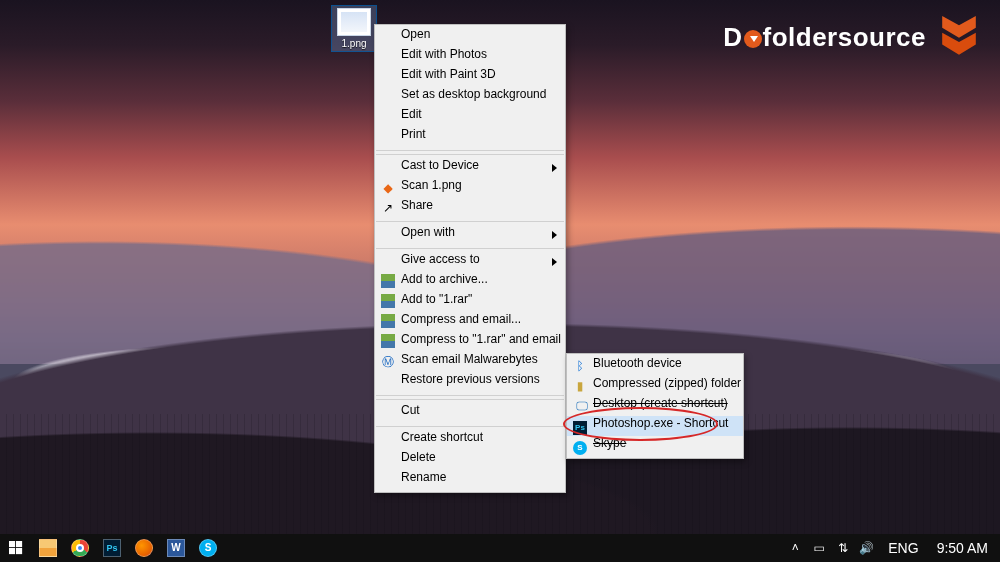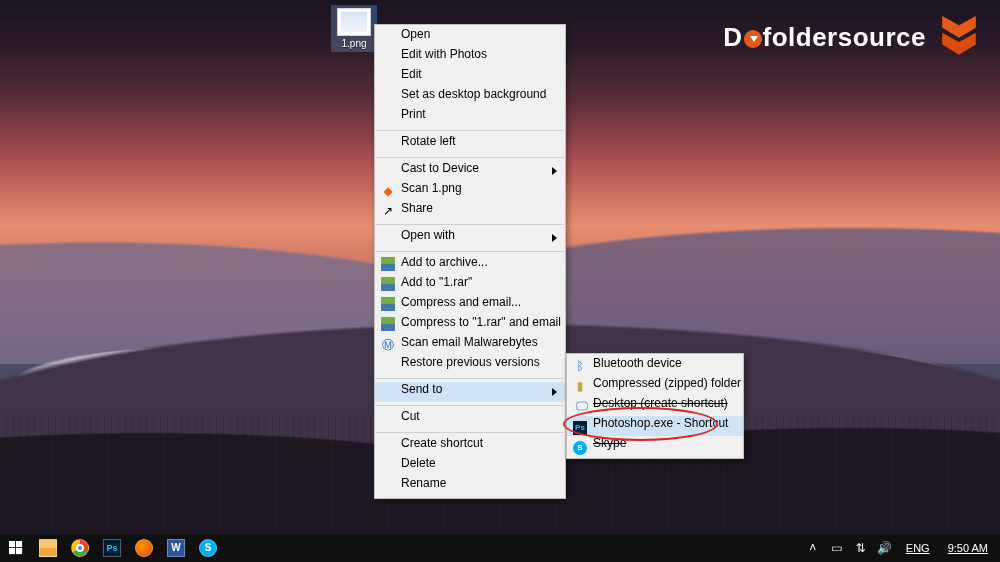--- a/index.html
+++ b/index.html
@@ -75,21 +75,21 @@
   .ctx .ico{position:absolute;left:5px;top:2px;width:16px;height:16px;font-size:12px;line-height:16px;text-align:center;}
   .strike{text-decoration:line-through;}
   .highlight-ellipse{position:absolute;border:2px solid #d62828;border-radius:50%;pointer-events:none;}
 
   
   .taskbar{position:absolute;left:0;right:0;bottom:0;height:28px;background:#101010;color:#fff;display:flex;align-items:center;}
   .tb-left{display:flex;align-items:center;height:100%;}
   .tb-btn{width:32px;height:100%;display:flex;align-items:center;justify-content:center;}
   .tb-right{margin-left:auto;display:flex;align-items:center;height:100%;gap:6px;padding-right:6px;}
   .tray-ico{width:18px;height:100%;display:flex;align-items:center;justify-content:center;font-size:12px;}
-  .lang,.clock{font-size:11px;padding:0 6px;text-decoration:underline;}
+  .lang,.clock{font-size:14px;padding:0 6px;}
 
   
   .app-ico{width:18px;height:18px;display:inline-block;border:1px solid rgba(255,255,255,.3);}
   .app-explorer{background:linear-gradient(#f7c873 50%,#f1a33c 50%);}
   .app-chrome{border-radius:50%;background:conic-gradient(#ea4335 0 33%,#34a853 33% 66%,#fbbc05 66% 100%);position:relative;}
   .app-chrome::after{content:"";position:absolute;inset:4px;border-radius:50%;background:#4285f4;border:2px solid #fff;}
   .app-ps{background:#001d34;color:#31c5f0;font-size:9px;font-weight:700;line-height:16px;text-align:center;}
   .app-ff{border-radius:50%;background:radial-gradient(circle at 35% 35%,#ff9500,#e66000 70%,#a44 100%);} 
   .app-word{background:#2b579a;color:#fff;font-size:10px;font-weight:700;line-height:16px;text-align:center;}
   .app-skype{border-radius:50%;background:#00aff0;color:#fff;font-size:10px;font-weight:700;line-height:16px;text-align:center;}
@@ -138,52 +138,56 @@
   </div>
 
   <div class="ctx main">
     <div class="item">
         <span>Open</span>
       </div>
     <div class="item">
         <span>Edit with Photos</span>
       </div>
     <div class="item">
+        <span>Edit with Paint 3D</span>
+      </div>
+    <div class="item">
+        <span>Set as desktop background</span>
+      </div>
+    <div class="item">
         <span>Edit</span>
       </div>
     <div class="item">
-        <span>Set as desktop background</span>
-      </div>
-    <div class="item">
         <span>Print</span>
       </div>
     <div class="sep"></div>
-    <div class="item">
-        <span>Rotate left</span>
-      </div>
     <div class="sep"></div>
     <div class="item">
         <span>Cast to Device</span>
         <span class="arrow"></span>
       </div>
     <div class="item">
         <span class="ico ic-avast">◆</span>
         <span>Scan 1.png</span>
       </div>
     <div class="item">
         <span class="ico">↗</span>
         <span>Share</span>
       </div>
     <div class="sep"></div>
     <div class="item">
         <span>Open with</span>
         <span class="arrow"></span>
       </div>
     <div class="sep"></div>
     <div class="item">
+        <span>Give access to</span>
+        <span class="arrow"></span>
+      </div>
+    <div class="item">
         <span class="ico"><span class="ic-rar"></span></span>
         <span>Add to archive...</span>
       </div>
     <div class="item">
         <span class="ico"><span class="ic-rar"></span></span>
         <span>Add to "1.rar"</span>
       </div>
     <div class="item">
         <span class="ico"><span class="ic-rar"></span></span>
         <span>Compress and email...</span>
@@ -193,24 +197,20 @@
         <span>Compress to "1.rar" and email</span>
       </div>
     <div class="item">
         <span class="ico ic-mb">Ⓜ</span>
         <span>Scan email Malwarebytes</span>
       </div>
     <div class="item">
         <span>Restore previous versions</span>
       </div>
     <div class="sep"></div>
-    <div class="item hover">
-        <span>Send to</span>
-        <span class="arrow"></span>
-      </div>
     <div class="sep"></div>
     <div class="item">
         <span>Cut</span>
       </div>
     <div class="sep"></div>
     <div class="item">
         <span>Create shortcut</span>
       </div>
     <div class="item">
         <span>Delete</span>

